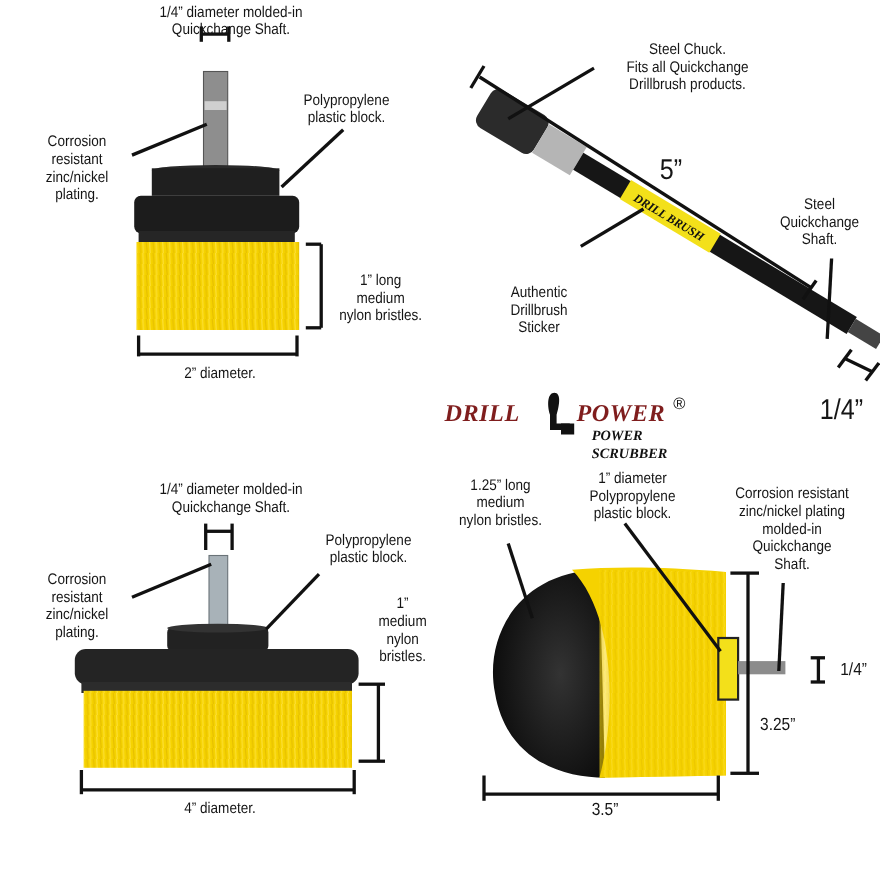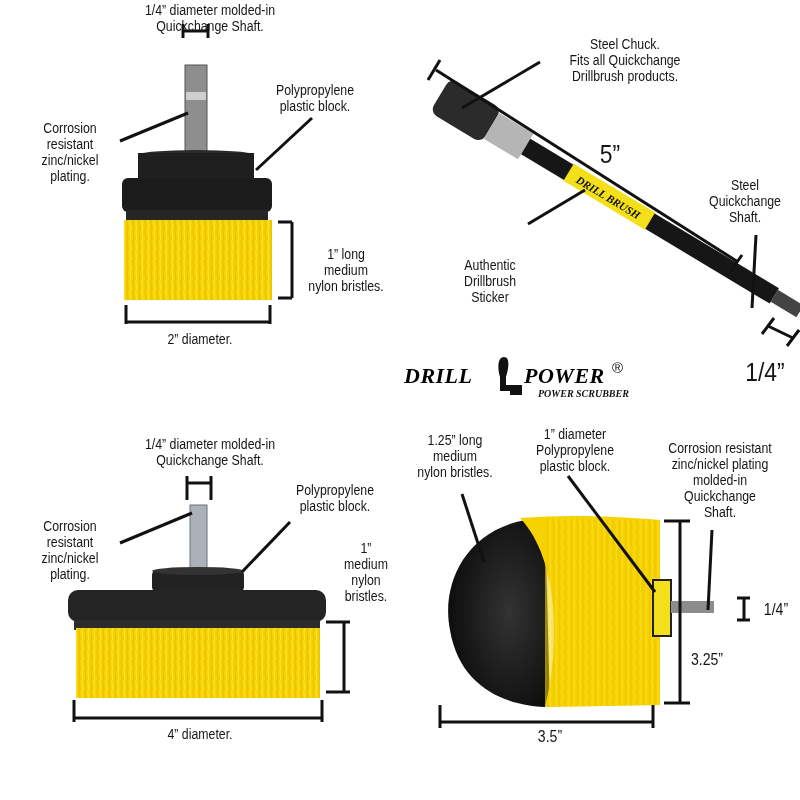--- a/index.html
+++ b/index.html
@@ -6,23 +6,23 @@
   body { width:800px; height:800px; position:relative; overflow:hidden;
          font-family:"Liberation Sans", "DejaVu Sans", sans-serif; color:#111; }
   .lbl { position:absolute; text-align:center; font-size:14px; line-height:16px;
          font-family:"Liberation Sans", sans-serif; font-weight:normal; color:#151515;
          transform:scaleX(0.88); transform-origin:center top; white-space:pre-line; }
   .big { font-size:26px; line-height:28px; }
   .mid { font-size:16px; line-height:18px; }
   svg { position:absolute; left:0; top:0; }
   .logo { position:absolute; left:404px; top:355px; width:232px; height:50px; }
   .logo .word { position:absolute; top:8px; font-family:"Liberation Serif", serif;
-                font-weight:bold; font-style:italic; font-size:22px; letter-spacing:0.5px; color:#000000; }
+                font-weight:bold; font-style:italic; font-size:22px; letter-spacing:0.5px; color:#7f1d1d; }
   .logo .sub { position:absolute; left:134px; top:33px; font-family:"Liberation Serif", serif;
-               font-weight:bold; font-style:italic; font-size:10px; color:#111; }
+               font-weight:bold; font-style:italic; font-size:13px; color:#111; }
   .logo .reg { position:absolute; left:208px; top:4px; font-size:15px; color:#111; }
 </style>
 </head>
 <body>
 
 <svg width="800" height="800" viewBox="0 0 800 800">
   <defs>
     <pattern id="bristleY" width="6" height="10" patternUnits="userSpaceOnUse">
       <rect width="6" height="10" fill="#f5d200"></rect>
       <line x1="1" y1="0" x2="2" y2="10" stroke="#e6bf00" stroke-width="1"></line>

